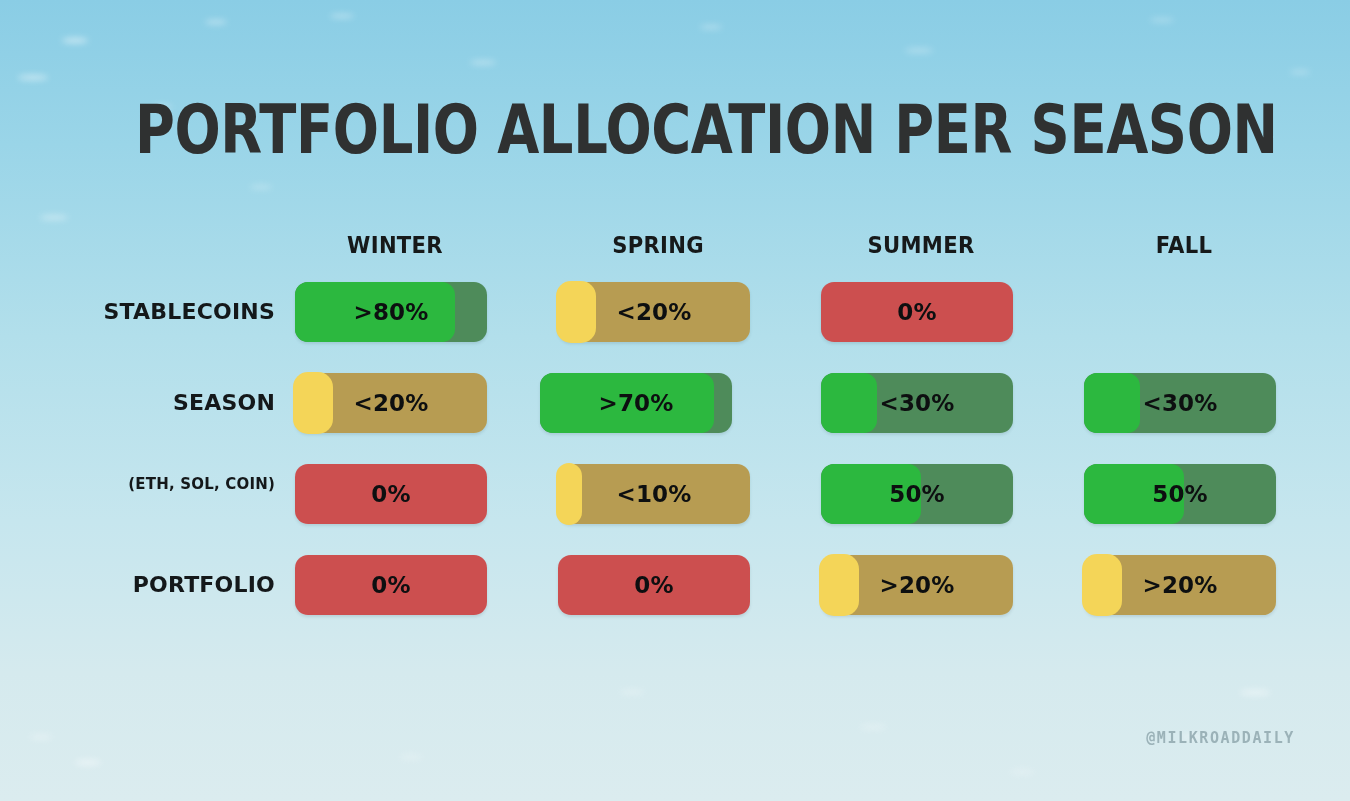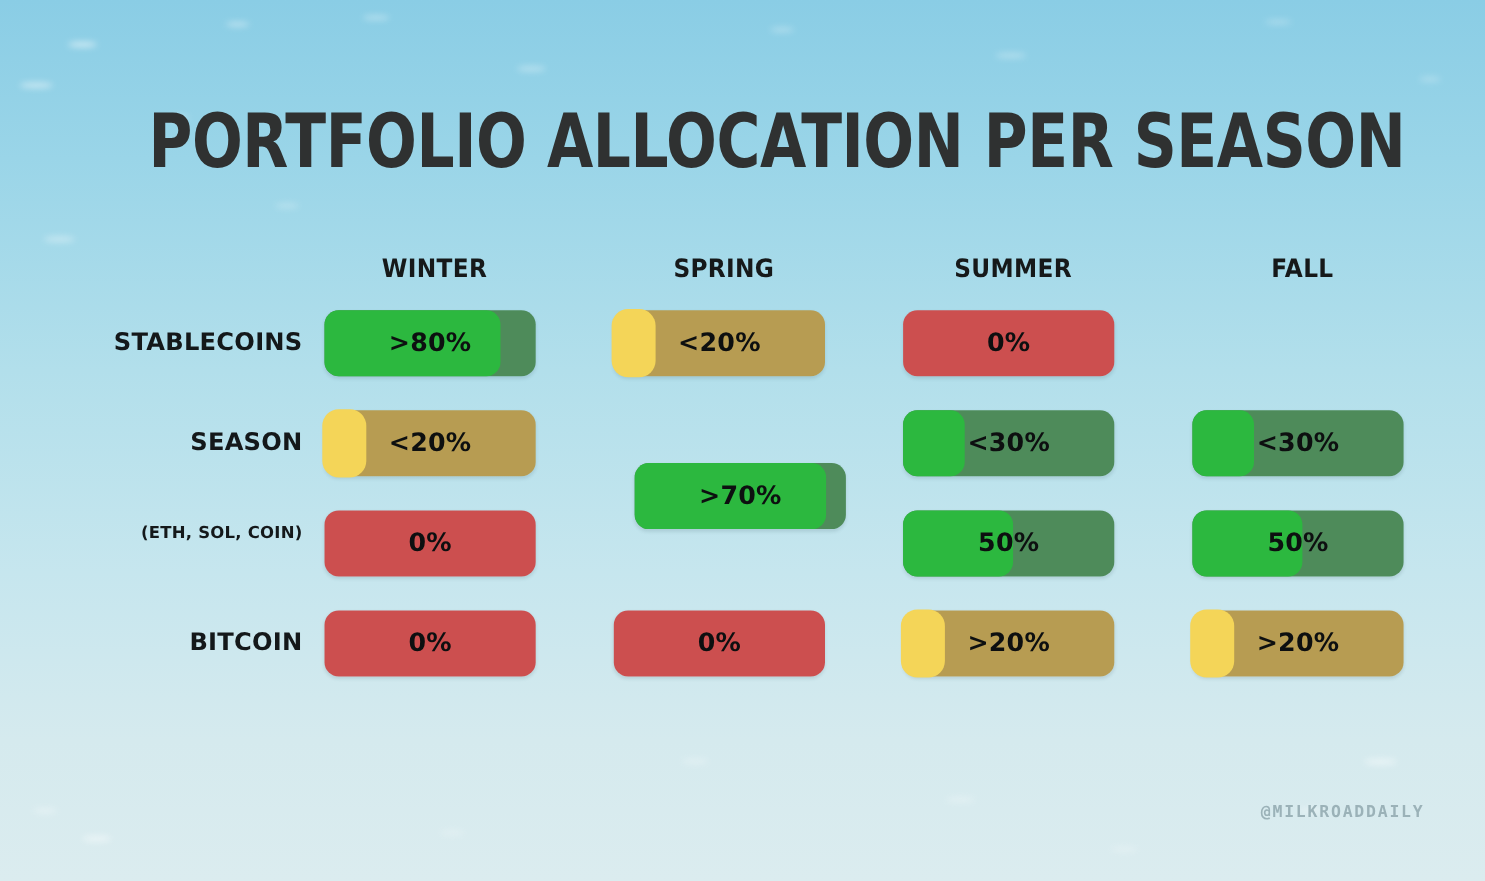--- a/index.html
+++ b/index.html
@@ -193,21 +193,21 @@
             <div class="value">0%</div>
           </div>
         </div>
         <div class="data-row">
           <div class="row-label" style="top: 18px;"><span>SEASON</span></div>
           <div class="pill" style="left: 295px;">
             <div class="track" style="background: rgb(183, 156, 82);"></div>
             <div class="fill" style="background: rgb(244, 213, 88); width: 40px; left: -2px; top: -1px; bottom: -1px; border-radius: 15px; z-index: 2;"></div>
             <div class="value">&lt;20%</div>
           </div>
-          <div class="pill" style="left: 577px; margin-top: 48px;">
+          <div class="pill" style="left: 540px;">
             <div class="track" style="background: rgb(78, 139, 90);"></div>
             <div class="fill" style="background: rgb(44, 184, 63); width: 174px;"></div>
             <div class="value">&gt;70%</div>
           </div>
           <div class="pill" style="left: 821px;">
             <div class="track" style="background: rgb(78, 139, 90);"></div>
             <div class="fill" style="background: rgb(44, 184, 63); width: 56px;"></div>
             <div class="value">&lt;30%</div>
           </div>
           <div class="pill" style="left: 1084px;">
@@ -216,33 +216,38 @@
             <div class="value">&lt;30%</div>
           </div>
         </div>
         <div class="data-row">
           <div class="row-label" style="top: 10px;"><span class="sub">(ETH, SOL, COIN)</span></div>
           <div class="pill" style="left: 295px;">
             <div class="track" style="background: rgb(204, 79, 79);"></div>
             <div class="fill" style="width: 0px;"></div>
             <div class="value">0%</div>
           </div>
+          <div class="pill" style="left: 558px;">
+            <div class="track" style="background: rgb(183, 156, 82);"></div>
+            <div class="fill" style="background: rgb(244, 213, 88); width: 26px; left: -2px; top: -1px; bottom: -1px; border-radius: 15px; z-index: 2;"></div>
+            <div class="value">&lt;10%</div>
+          </div>
           <div class="pill" style="left: 821px;">
             <div class="track" style="background: rgb(78, 139, 90);"></div>
             <div class="fill" style="background: rgb(44, 184, 63); width: 100px;"></div>
             <div class="value">50%</div>
           </div>
           <div class="pill" style="left: 1084px;">
             <div class="track" style="background: rgb(78, 139, 90);"></div>
             <div class="fill" style="background: rgb(44, 184, 63); width: 100px;"></div>
             <div class="value">50%</div>
           </div>
         </div>
         <div class="data-row">
-          <div class="row-label" style="top: 18px;"><span>BITCOIN</span></div>
+          <div class="row-label" style="top: 18px;"><span>PORTFOLIO</span></div>
           <div class="pill" style="left: 295px;">
             <div class="track" style="background: rgb(204, 79, 79);"></div>
             <div class="fill" style="width: 0px;"></div>
             <div class="value">0%</div>
           </div>
           <div class="pill" style="left: 558px;">
             <div class="track" style="background: rgb(204, 79, 79);"></div>
             <div class="fill" style="width: 0px;"></div>
             <div class="value">0%</div>
           </div>

